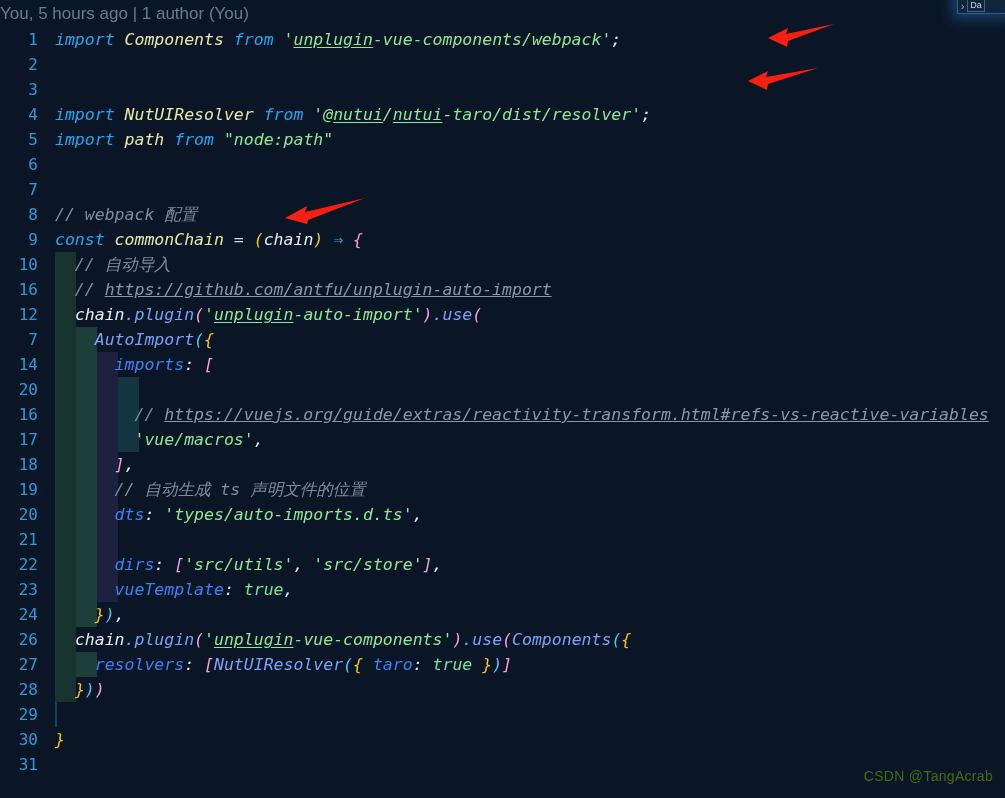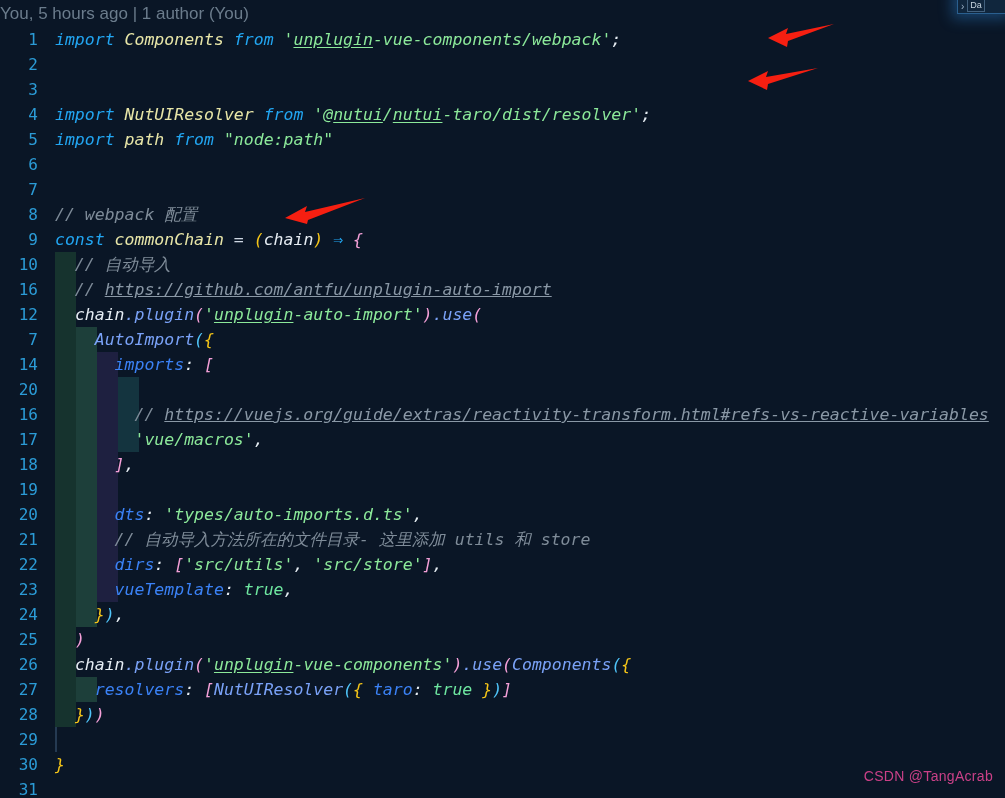--- a/index.html
+++ b/index.html
@@ -122,21 +122,21 @@
     pointer-events: none;
   }
 
   
   #watermark {
     position: absolute;
     right: 12px;
     bottom: 14px;
     font-family: "Liberation Sans", sans-serif;
     font-size: 14px;
-    color: #ec4899;
+    color: #4d7c0f;
     opacity: .85;
     letter-spacing: .3px;
   }
 
   
   #corner-widget {
     position: absolute;
     top: -8px;
     right: 0;
     width: 48px;
@@ -187,27 +187,26 @@
       <div class="line"><span class="lnum">9</span><span class="ltext"><span class="kw">const</span><span class="plain"> </span><span class="ident">commonChain</span><span class="plain"> </span><span class="eq">=</span><span class="plain"> </span><span class="p3">(</span><span class="plain">chain</span><span class="p3">)</span><span class="plain"> </span><span class="op">⇒</span><span class="plain"> </span><span class="p1">{</span></span></div>
       <div class="line"><div class="guide g0" style="left: 55px;"></div><span class="lnum">10</span><span class="ltext"><span class="cmt">  // 自动导入</span></span></div>
       <div class="line"><div class="guide g0" style="left: 55px;"></div><span class="lnum">16</span><span class="ltext"><span class="cmt">  // </span><span class="cmt-link">https://github.com/antfu/unplugin-auto-import</span></span></div>
       <div class="line"><div class="guide g0" style="left: 55px;"></div><span class="lnum">12</span><span class="ltext"><span class="plain">  </span><span class="plain">chain</span><span class="prop">.</span><span class="prop">plugin</span><span class="p1">(</span><span class="str">'</span><span class="str squig">unplugin</span><span class="str">-auto-import'</span><span class="p1">)</span><span class="prop">.</span><span class="prop">use</span><span class="p1">(</span></span></div>
       <div class="line"><div class="guide g0" style="left: 55px;"></div><div class="guide g1" style="left: 76px;"></div><span class="lnum">7</span><span class="ltext"><span class="plain">    </span><span class="fn">AutoImport</span><span class="p2">(</span><span class="p3">{</span></span></div>
       <div class="line"><div class="guide g0" style="left: 55px;"></div><div class="guide g1" style="left: 76px;"></div><div class="guide g2" style="left: 97px;"></div><span class="lnum">14</span><span class="ltext"><span class="plain">      </span><span class="key">imports</span><span class="punc">:</span><span class="plain"> </span><span class="p1">[</span></span></div>
       <div class="line"><div class="guide g0" style="left: 55px;"></div><div class="guide g1" style="left: 76px;"></div><div class="guide g2" style="left: 97px;"></div><div class="guide g3" style="left: 118px;"></div><span class="lnum">20</span></div>
       <div class="line"><div class="guide g0" style="left: 55px;"></div><div class="guide g1" style="left: 76px;"></div><div class="guide g2" style="left: 97px;"></div><div class="guide g3" style="left: 118px;"></div><span class="lnum">16</span><span class="ltext"><span class="cmt">        // </span><span class="cmt-link">https://vuejs.org/guide/extras/reactivity-transform.html#refs-vs-reactive-variables</span></span></div>
       <div class="line"><div class="guide g0" style="left: 55px;"></div><div class="guide g1" style="left: 76px;"></div><div class="guide g2" style="left: 97px;"></div><div class="guide g3" style="left: 118px;"></div><span class="lnum">17</span><span class="ltext"><span class="plain">        </span><span class="str">'vue/macros'</span><span class="punc">,</span></span></div>
       <div class="line"><div class="guide g0" style="left: 55px;"></div><div class="guide g1" style="left: 76px;"></div><div class="guide g2" style="left: 97px;"></div><span class="lnum">18</span><span class="ltext"><span class="plain">      </span><span class="p1">]</span><span class="punc">,</span></span></div>
-      <div class="line"><div class="guide g0" style="left: 55px;"></div><div class="guide g1" style="left: 76px;"></div><div class="guide g2" style="left: 97px;"></div><span class="lnum">19</span></div>
+      <div class="line"><div class="guide g0" style="left: 55px;"></div><div class="guide g1" style="left: 76px;"></div><div class="guide g2" style="left: 97px;"></div><span class="lnum">19</span><span class="ltext"><span class="cmt">      // 自动生成 ts 声明文件的位置</span></span></div>
       <div class="line"><div class="guide g0" style="left: 55px;"></div><div class="guide g1" style="left: 76px;"></div><div class="guide g2" style="left: 97px;"></div><span class="lnum">20</span><span class="ltext"><span class="plain">      </span><span class="key">dts</span><span class="punc">:</span><span class="plain"> </span><span class="str">'types/auto-imports.d.ts'</span><span class="punc">,</span></span></div>
-      <div class="line"><div class="guide g0" style="left: 55px;"></div><div class="guide g1" style="left: 76px;"></div><div class="guide g2" style="left: 97px;"></div><span class="lnum">21</span><span class="ltext"><span class="cmt">      // 自动导入方法所在的文件目录- 这里添加 utils 和 store</span></span></div>
+      <div class="line"><div class="guide g0" style="left: 55px;"></div><div class="guide g1" style="left: 76px;"></div><div class="guide g2" style="left: 97px;"></div><span class="lnum">21</span></div>
       <div class="line"><div class="guide g0" style="left: 55px;"></div><div class="guide g1" style="left: 76px;"></div><div class="guide g2" style="left: 97px;"></div><span class="lnum">22</span><span class="ltext"><span class="plain">      </span><span class="key">dirs</span><span class="punc">:</span><span class="plain"> </span><span class="p1">[</span><span class="str">'src/utils'</span><span class="punc">, </span><span class="str">'src/store'</span><span class="p1">]</span><span class="punc">,</span></span></div>
       <div class="line"><div class="guide g0" style="left: 55px;"></div><div class="guide g1" style="left: 76px;"></div><div class="guide g2" style="left: 97px;"></div><span class="lnum">23</span><span class="ltext"><span class="plain">      </span><span class="key">vueTemplate</span><span class="punc">:</span><span class="plain"> </span><span class="bool">true</span><span class="punc">,</span></span></div>
       <div class="line"><div class="guide g0" style="left: 55px;"></div><div class="guide g1" style="left: 76px;"></div><span class="lnum">24</span><span class="ltext"><span class="plain">    </span><span class="p3">}</span><span class="p2">)</span><span class="punc">,</span></span></div>
-      <div class="line"><div class="guide g0" style="left: 55px;"></div><span class="lnum">25</span><span class="ltext"><span class="plain">  </span><span class="p1">)</span></span></div>
       <div class="line"><div class="guide g0" style="left: 55px;"></div><span class="lnum">26</span><span class="ltext"><span class="plain">  </span><span class="plain">chain</span><span class="prop">.</span><span class="prop">plugin</span><span class="p1">(</span><span class="str">'</span><span class="str squig">unplugin</span><span class="str">-vue-components'</span><span class="p1">)</span><span class="prop">.</span><span class="prop">use</span><span class="p1">(</span><span class="fn">Components</span><span class="p2">(</span><span class="p3">{</span></span></div>
       <div class="line"><div class="guide g0" style="left: 55px;"></div><div class="guide g1" style="left: 76px;"></div><span class="lnum">27</span><span class="ltext"><span class="plain">    </span><span class="key">resolvers</span><span class="punc">:</span><span class="plain"> </span><span class="p1">[</span><span class="fn">NutUIResolver</span><span class="p2">(</span><span class="p3">{</span><span class="plain"> </span><span class="key">taro</span><span class="punc">:</span><span class="plain"> </span><span class="bool">true</span><span class="plain"> </span><span class="p3">}</span><span class="p2">)</span><span class="p1">]</span></span></div>
       <div class="line"><div class="guide g0" style="left: 55px;"></div><span class="lnum">28</span><span class="ltext"><span class="plain">  </span><span class="p3">}</span><span class="p2">)</span><span class="p1">)</span></span></div>
       <div class="line"><div class="guide g-thin" style="left: 55px;"></div><span class="lnum">29</span><span class="ltext"></span></div>
       <div class="line"><span class="lnum">30</span><span class="ltext"><span class="p3">}</span></span></div>
       <div class="line"><span class="lnum">31</span><span class="ltext"></span></div>
     </div>
 
   <svg class="arrow" style="left:766px; top:22px;" width="70" height="26" viewBox="0 0 70 26">
     <path d="M2 16 L22 6 L20 12 L68 2 L22 19 L21 25 Z" fill="#f61f11"></path>

